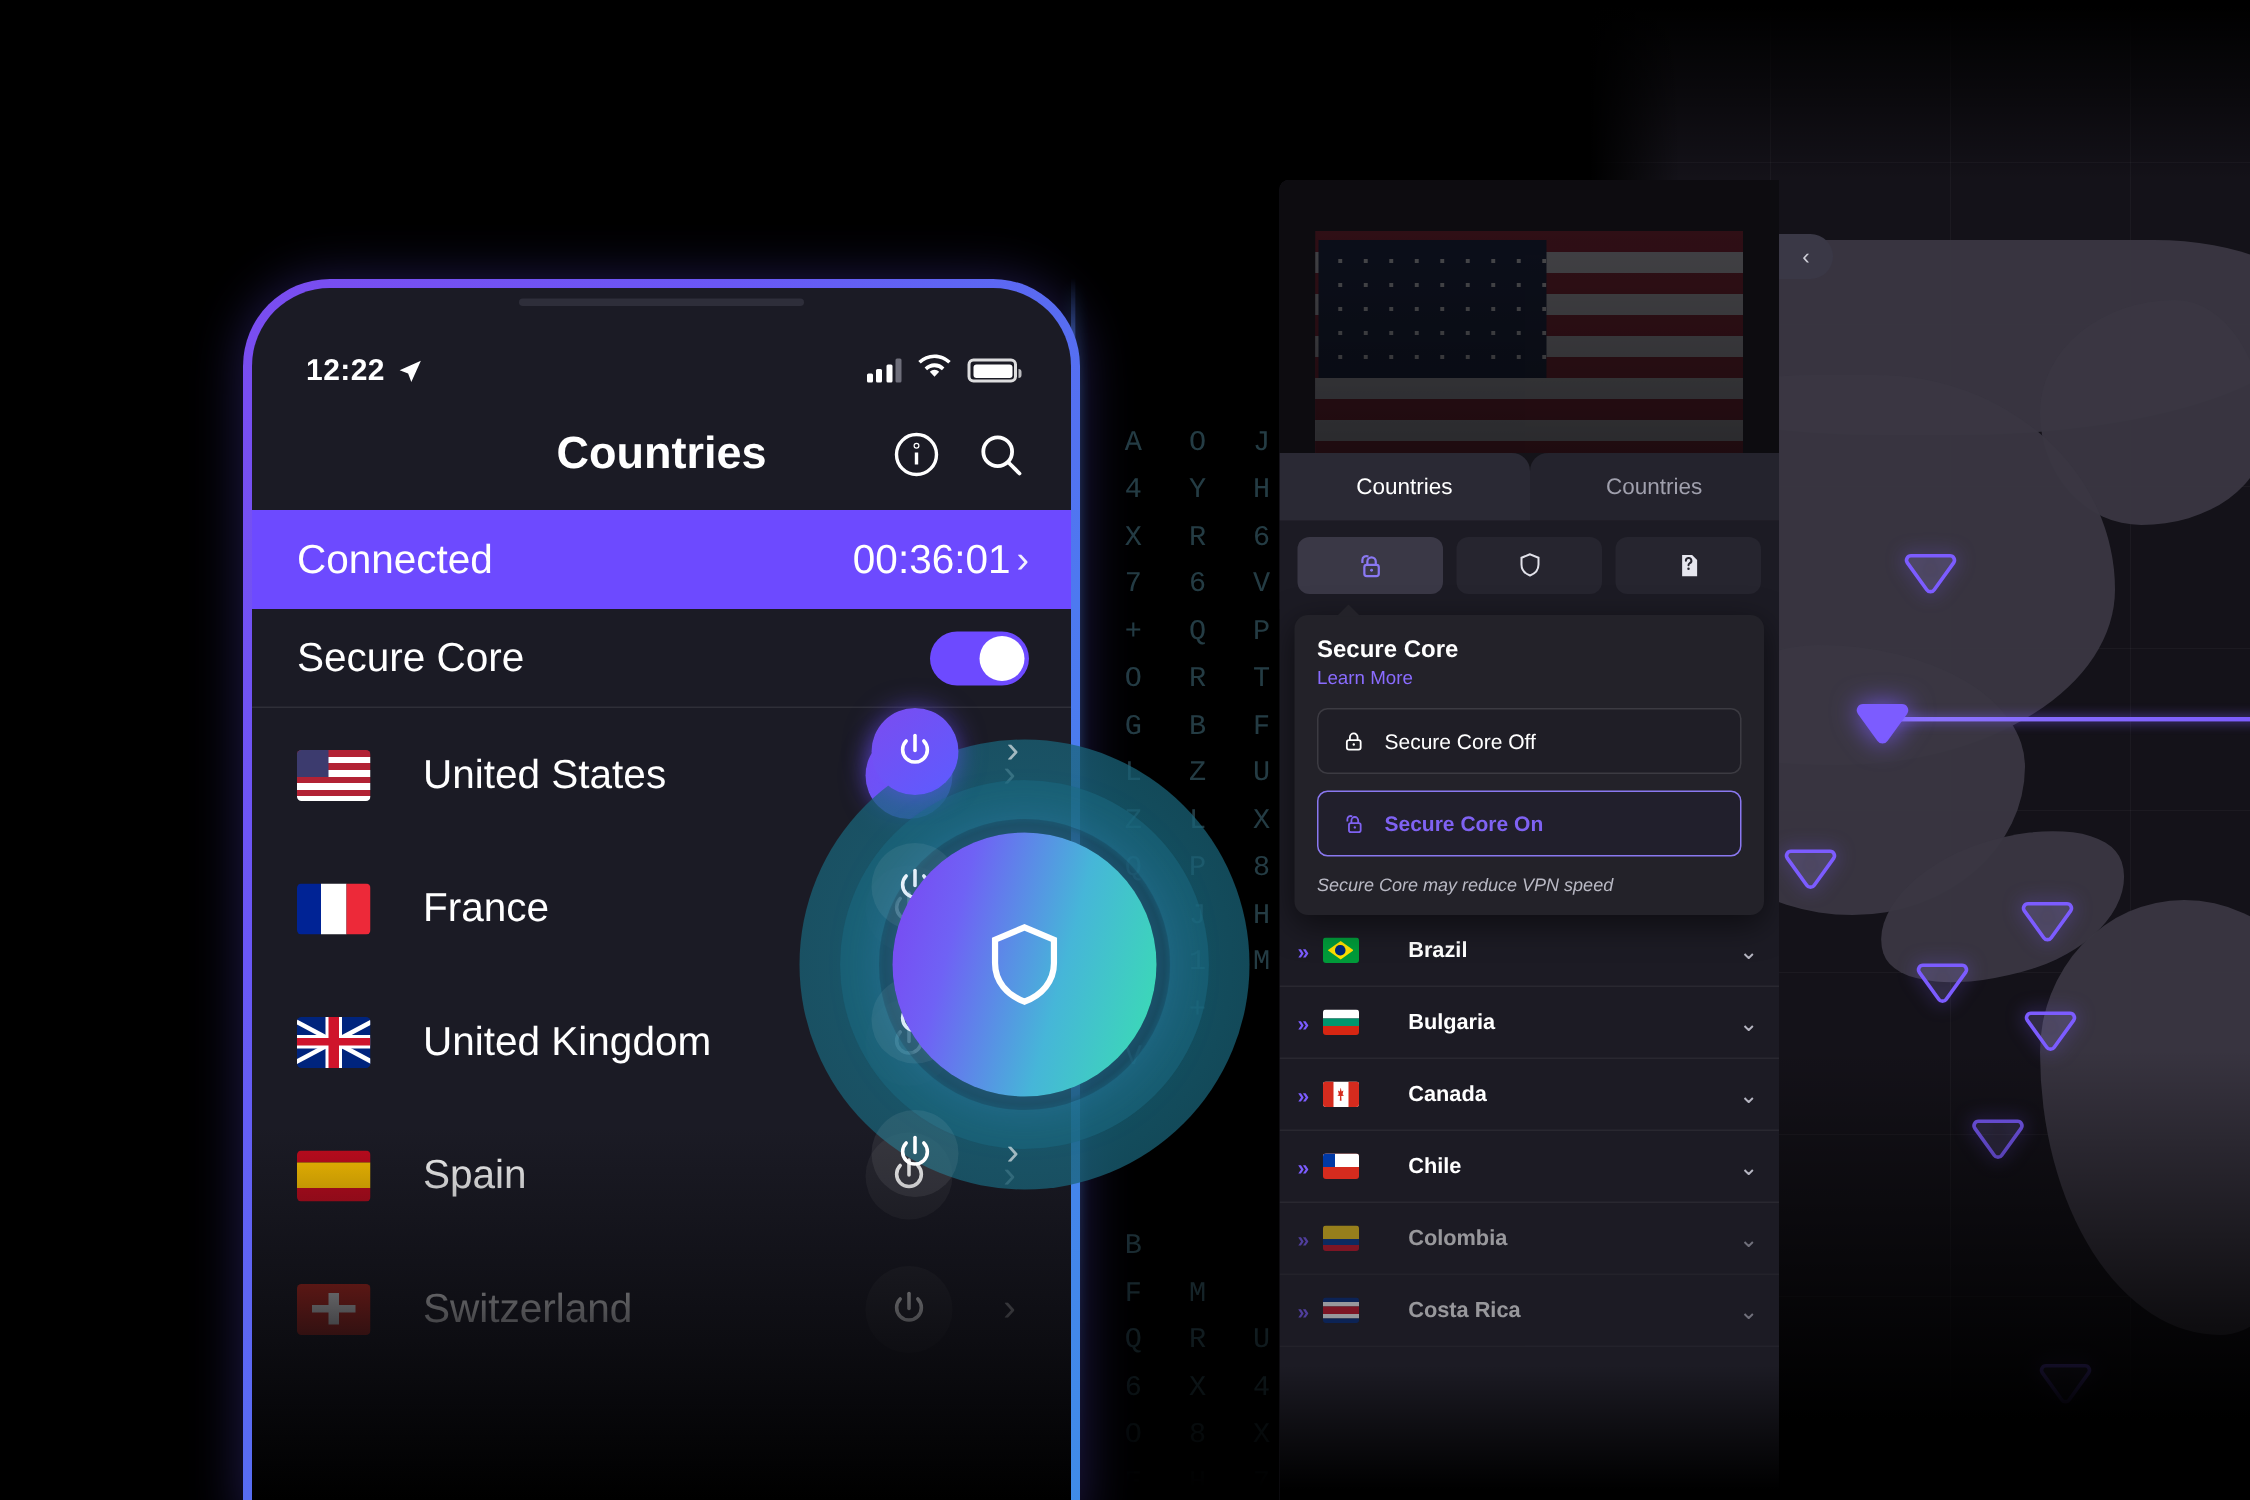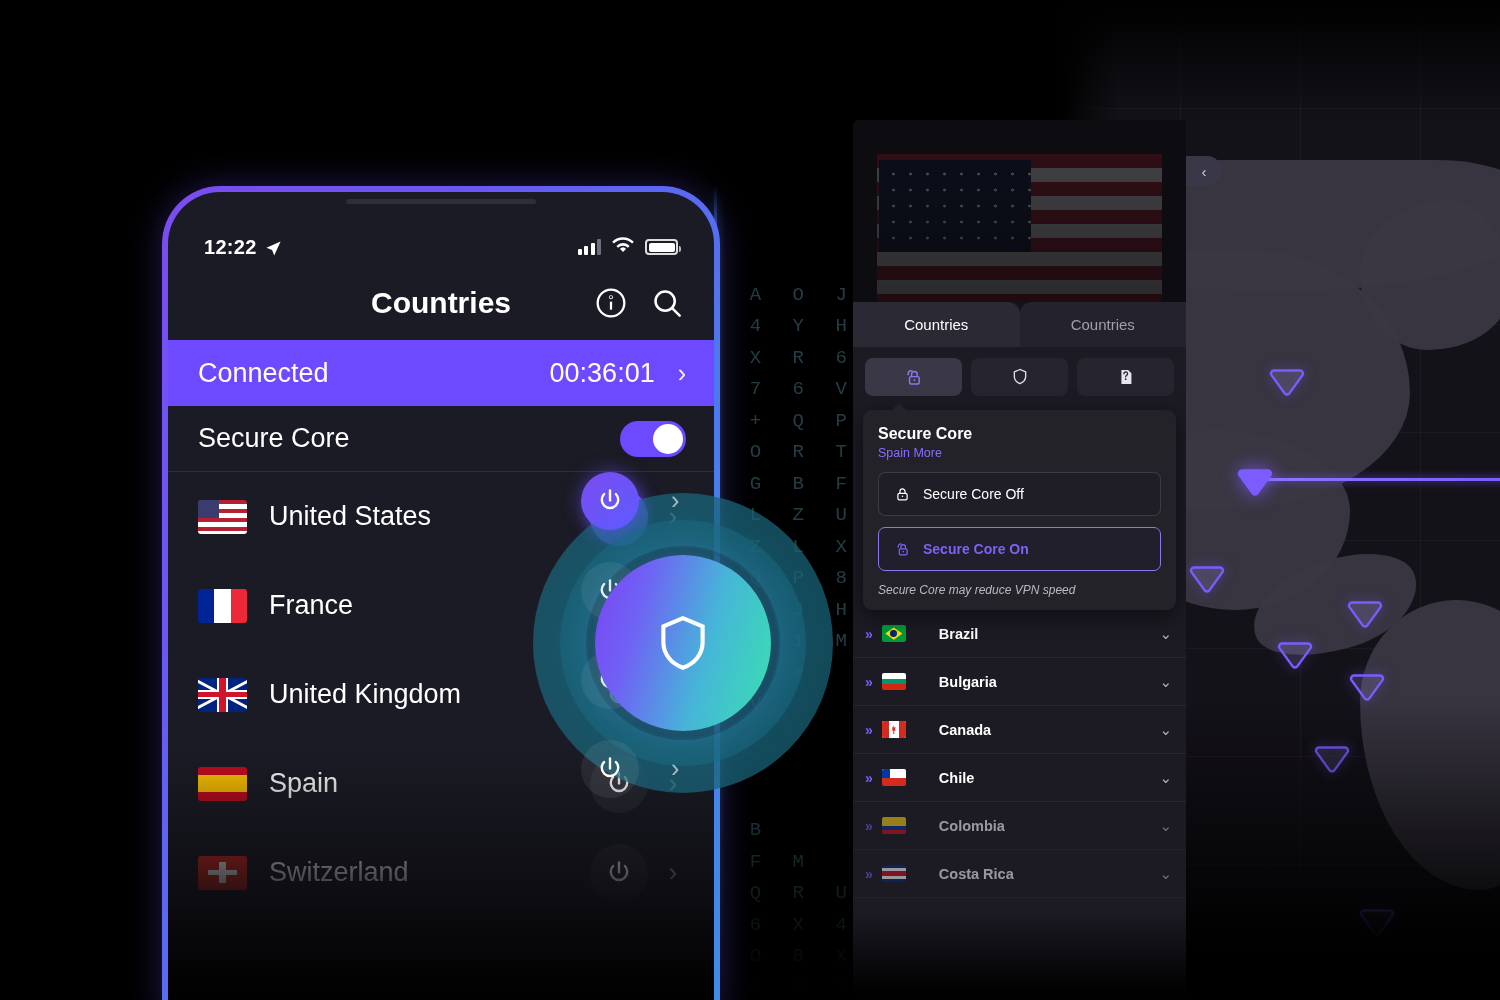--- a/index.html
+++ b/index.html
@@ -157,38 +157,38 @@
   .nav-title { color: #fff; font-size: 30px; font-weight: bold; }
   .nav-actions { position: absolute; right: 30px; display: flex; align-items: center; gap: 22px; }
   .icon-btn { width: 34px; height: 34px; display:flex; align-items:center; justify-content:center; }
 
   .connected-bar {
     display: flex; align-items: center; justify-content: space-between;
     height: 66px; padding: 0 28px 0 30px;
     background: #6d4aff;
   }
   .connected-bar .label { color: #fff; font-size: 27px; }
-  .connected-right { display: flex; align-items: center; gap: 23px; }
+  .connected-right { display: flex; align-items: center; gap: 4px; }
   .connected-right .timer { color: #fff; font-size: 27px; }
   .chev-r { color: rgba(255,255,255,.92); font-size: 25px; line-height: 1; }
 
   .sc-row {
     display: flex; align-items: center; justify-content: space-between;
     height: 66px; padding: 0 28px 0 30px;
     border-bottom: 1px solid rgba(255,255,255,.09);
   }
   .sc-row .label { color: #fff; font-size: 27px; }
   .toggle { width: 66px; height: 36px; border-radius: 18px; background: #6d4aff;
     position: relative; }
   .toggle b { position:absolute; right: 3px; top: 3px; width: 30px; height: 30px;
     border-radius: 50%; background: #fff; }
 
   .country-row {
     display: flex; align-items: center;
-    height: 89px; padding: 0 26px 0 30px; position: relative;
+    height: 89px; padding: 0 26px 0 30px; position: relative; gap: 13px;
   }
   .flag { width: 49px; height: 34px; border-radius: 3px; overflow: hidden;
     flex: 0 0 auto; position: relative; }
   .country-name { color: #fff; font-size: 27px; margin-left: 22px; flex: 1 1 auto; }
   .pwr {
     width: 58px; height: 58px; border-radius: 50%;
     background: rgba(255,255,255,.06);
     display: flex; align-items: center; justify-content: center;
     flex: 0 0 auto;
   }
@@ -695,21 +695,21 @@
         <svg viewBox="0 0 24 24" width="20" height="20" fill="none" stroke="#e2e2ea" stroke-width="1.5">
           <path d="M6.5 3.5h8l4 4v13h-12z" fill="#e6e6ee" stroke="none"></path>
           <path d="M9.5 8.2a2.2 2.2 0 1 1 3 2c-.6.4-.9.9-.9 1.6" stroke="#26252f" stroke-width="1.6" stroke-linecap="round"></path>
           <circle cx="11.6" cy="14.6" r="1" fill="#26252f" stroke="none"></circle>
         </svg>
       </div>
     </div>
 
     <div class="popover">
       <div class="pop-title">Secure Core</div>
-      <a class="pop-link">Spain More</a>
+      <a class="pop-link">Learn More</a>
       <div class="opt">
         <svg viewBox="0 0 24 24" width="17" height="17" fill="none" stroke="#fff" stroke-width="1.7">
           <rect x="5.5" y="10.5" width="13" height="9" rx="2"></rect>
           <path d="M8.4 10.5V7.8a3.6 3.6 0 0 1 7.2 0v2.7"></path>
           <circle cx="12" cy="14.6" r="1.1" fill="#fff" stroke="none"></circle>
         </svg>
         <span>Secure Core Off</span>
       </div>
       <div class="opt selected">
         <svg viewBox="0 0 24 24" width="17" height="17" fill="none" stroke="#7f62f2" stroke-width="1.7">

